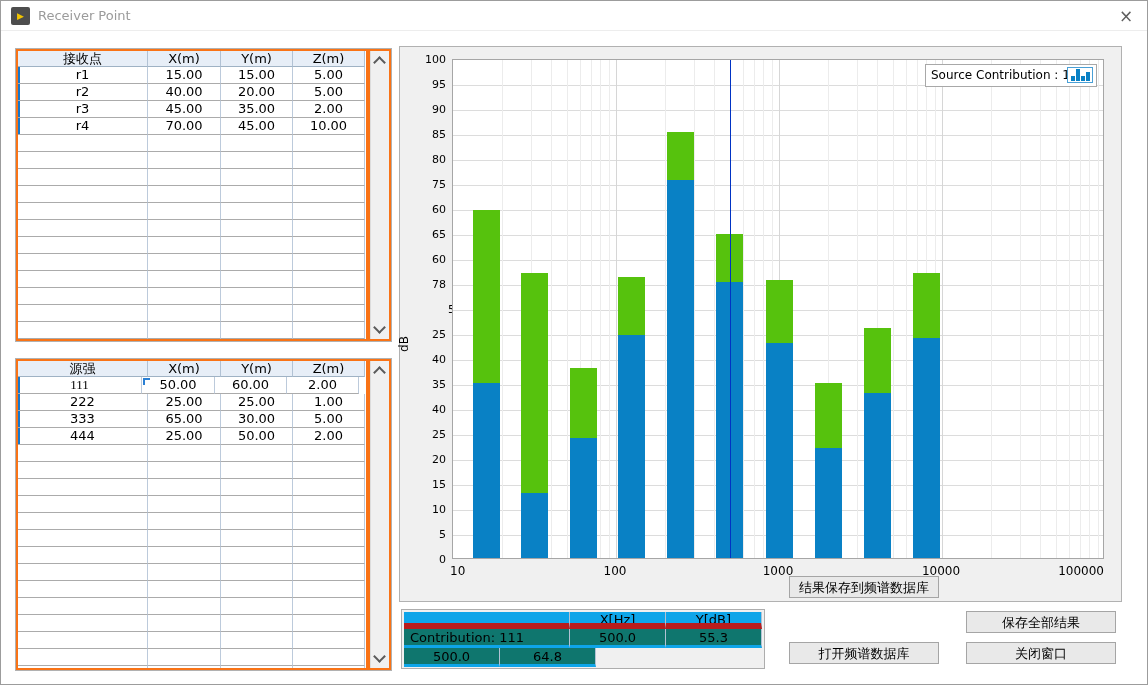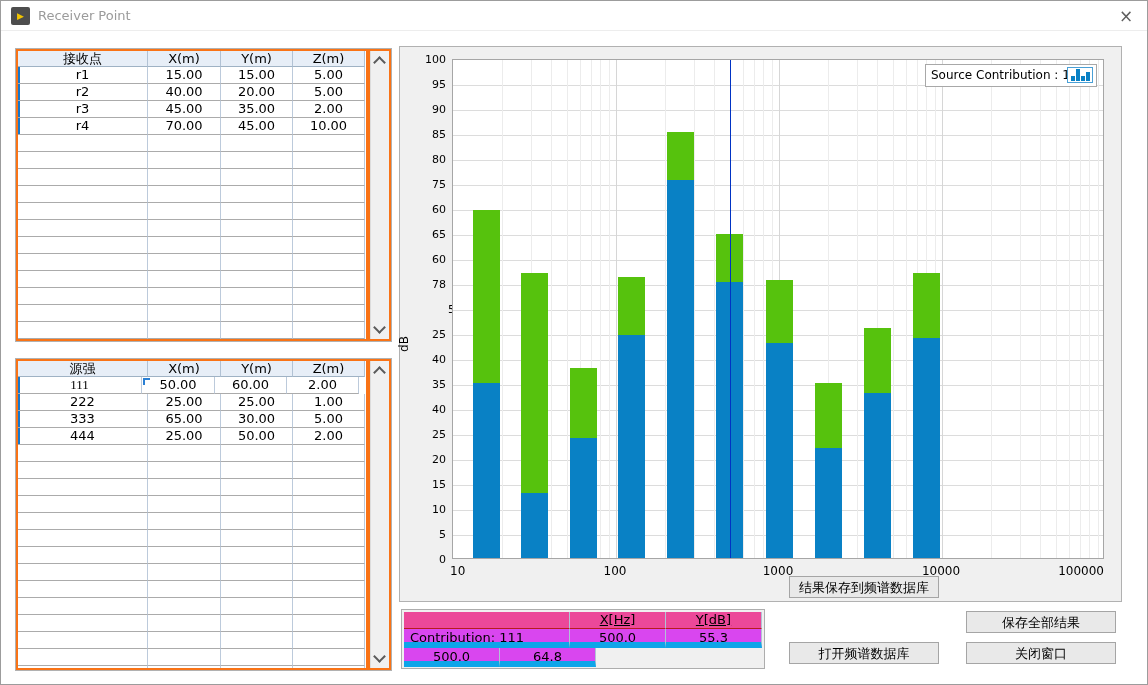--- a/index.html
+++ b/index.html
@@ -48,23 +48,23 @@
   .legend-row:last-child{border-bottom:none;}
   .legend-label{position:absolute;left:5px;top:3px;font-size:12px;white-space:nowrap;}
   .legend-icon{position:absolute;right:3px;top:2px;width:26px;height:16px;background:#fff;
     border:1px solid #4aa0d6;display:flex;align-items:flex-end;justify-content:center;gap:1px;padding:1px 1px;}
   .legend-icon i{display:block;width:4px;}
   
   #cursor-table{position:absolute;left:400px;top:608px;width:364px;height:60px;background:#f0f0f0;border:1px solid #adadad;}
   #cursor-table .inner{position:absolute;left:2px;top:2px;width:358px;}
   .c-row{display:flex;height:19px;}
   .c-row.hdr{height:17px;}
-  .c-cell{flex:none;background:#d946ef;border-right:1px solid #b2c2d4;border-bottom:6px solid #0ea5e9;
+  .c-cell{flex:none;background:#0f766e;border-right:1px solid #b2c2d4;border-bottom:3px solid #0ea5e9;
     font-size:13px;line-height:18px;text-align:center;overflow:hidden;position:relative;}
-  .c-row.hdr .c-cell{background:#ec4899;line-height:16px;border-bottom:1px solid #b91c1c;text-decoration:underline;}
+  .c-row.hdr .c-cell{background:#0ea5e9;line-height:16px;border-bottom:6px solid #b91c1c;}
   .c-cell.name{text-align:left;padding-left:6px;}
   
   .btn{position:absolute;width:150px;height:22px;background:#e9e9e9;border:1px solid #a5a5a5;
     font-size:13px;text-align:center;line-height:20px;cursor:default;
     font-family:"DejaVu Sans","Liberation Sans",sans-serif;}
 </style>
 </head>
 <body>
 
 <div class="window">

